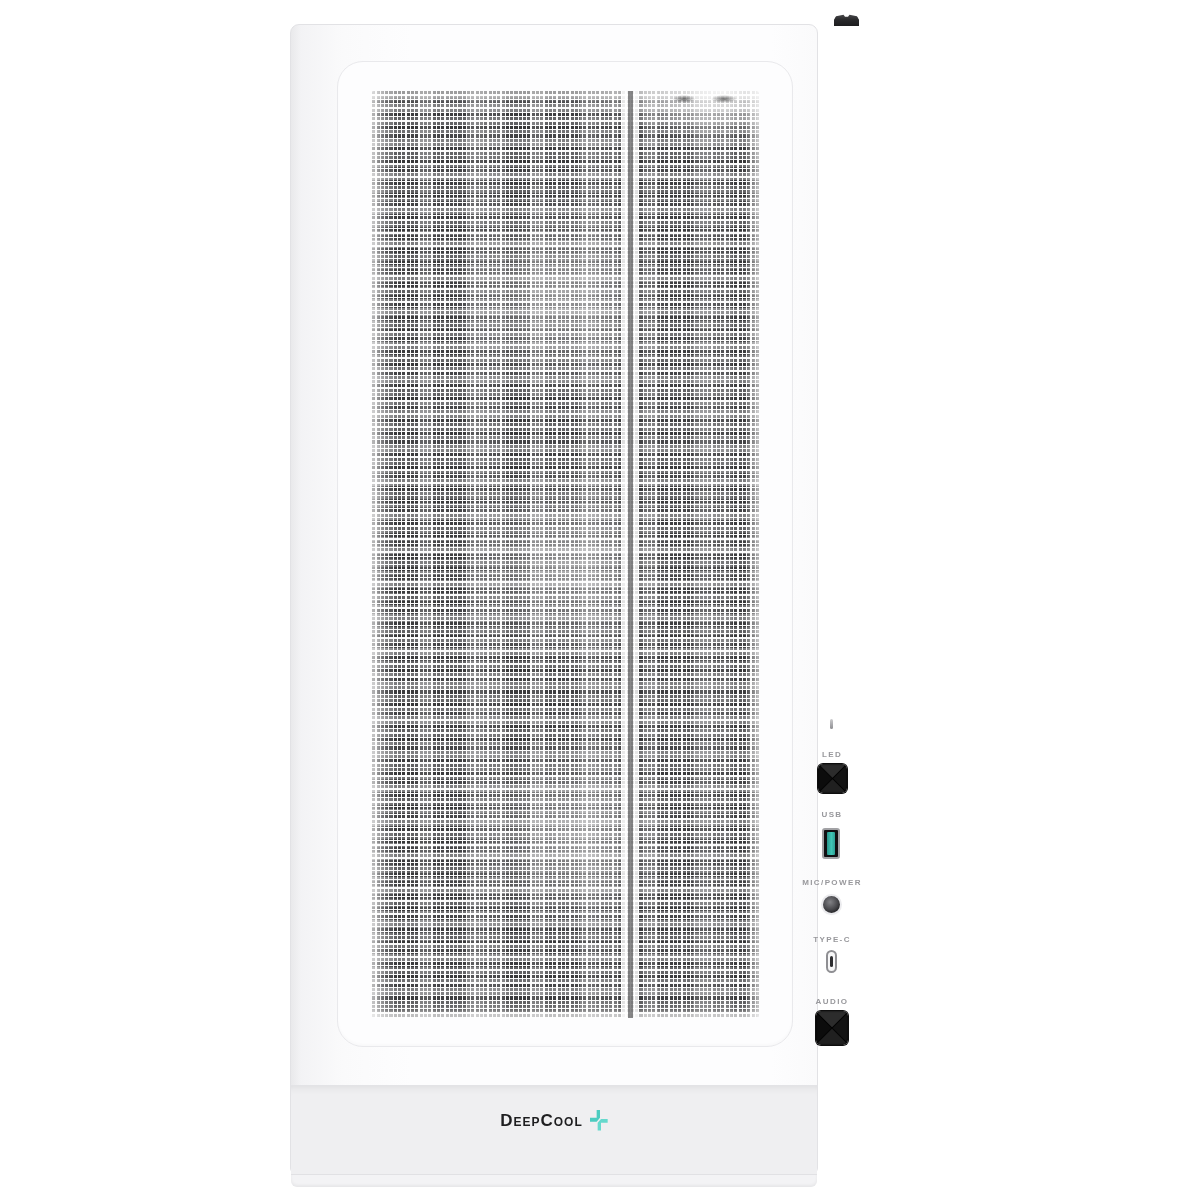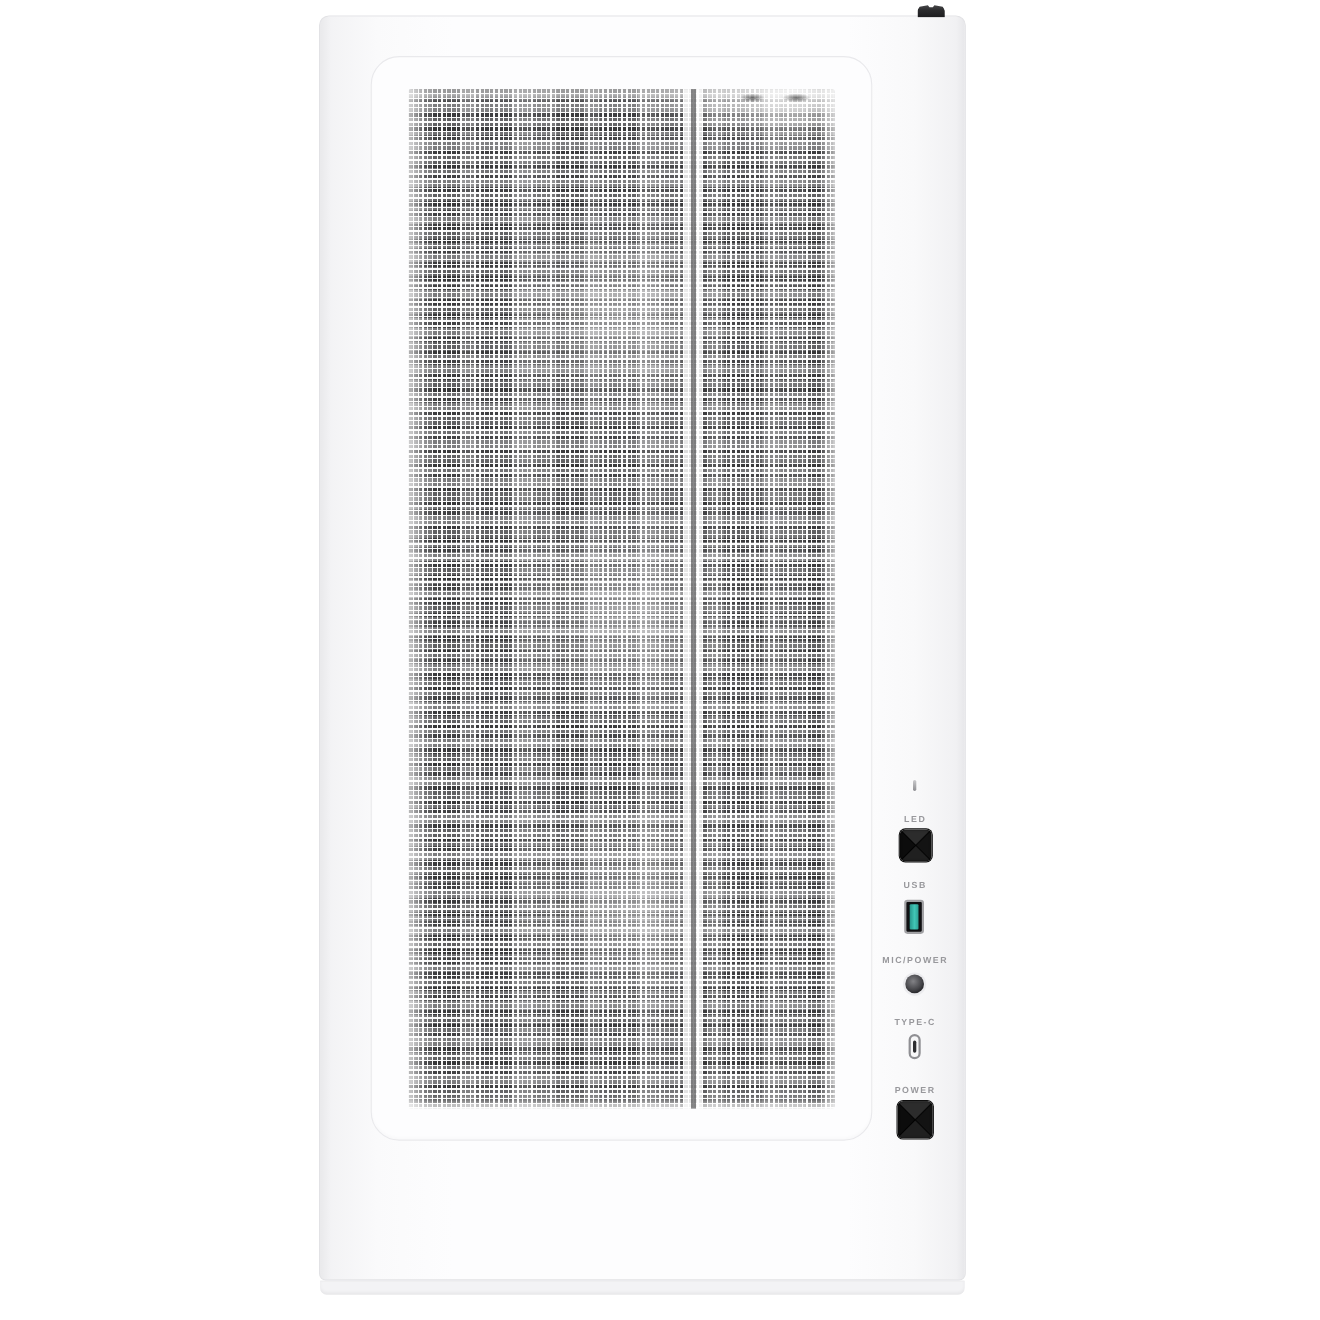--- a/index.html
+++ b/index.html
@@ -4,21 +4,21 @@
 <style>
   html,body{margin:0;padding:0;}
   body{
     width:1200px;height:1200px;position:relative;overflow:hidden;
     background:#ffffff;
     font-family:"Liberation Sans", sans-serif;
   }
 
   
   .case{
-    position:absolute;left:290px;top:14px;width:588px;height:1150px;
+    position:absolute;left:290px;top:24px;width:528px;height:1150px;
     box-sizing:border-box;
     border:1px solid #e2e2e5;
     border-radius:9px 9px 6px 6px;
     background:linear-gradient(90deg,
       #e9e9eb 0px,#f3f3f5 10px,#fafafb 52px,#fdfdfe 120px,
       #fdfdfe 480px,#f9f9fa 540px,#f1f1f3 578px,#e5e5e8 588px);
     padding-left:44px;
   }
 
   
@@ -168,19 +168,28 @@
     </div>
 
     <div class="io-label" style="top:853px">MIC/POWER</div>
     <div class="audio-jack"></div>
 
     <div class="io-label" style="top:910px">TYPE-C</div>
     <div class="typec-port">
       <div class="typec-slot"></div>
     </div>
 
-    <div class="io-label" style="top:972px">POWER</div>
+    <div class="io-label" style="top:972px">AUDIO</div>
     <div class="x-button btn-power"></div>
   </div>
 
+  <div class="bottom-bezel">
+    <div class="brand-logo">
+      <span class="wordmark">DeepCool</span>
+      <svg class="logo-mark" width="18" height="21" viewBox="0 0 27 27" preserveAspectRatio="none">
+        <path d="M10 0 H15 V10 L10 15 H0 V10 H10 Z" fill="#4cccc0"></path>
+        <path d="M16.5 11.5 H26.5 V16.5 H16.5 V26.5 H11.5 V16.5 L16.5 11.5 Z" fill="#66d9cd"></path>
+      </svg>
+    </div>
+  </div>
   <div class="bottom-lip"></div>
 
 </div>
 
 </body></html>

